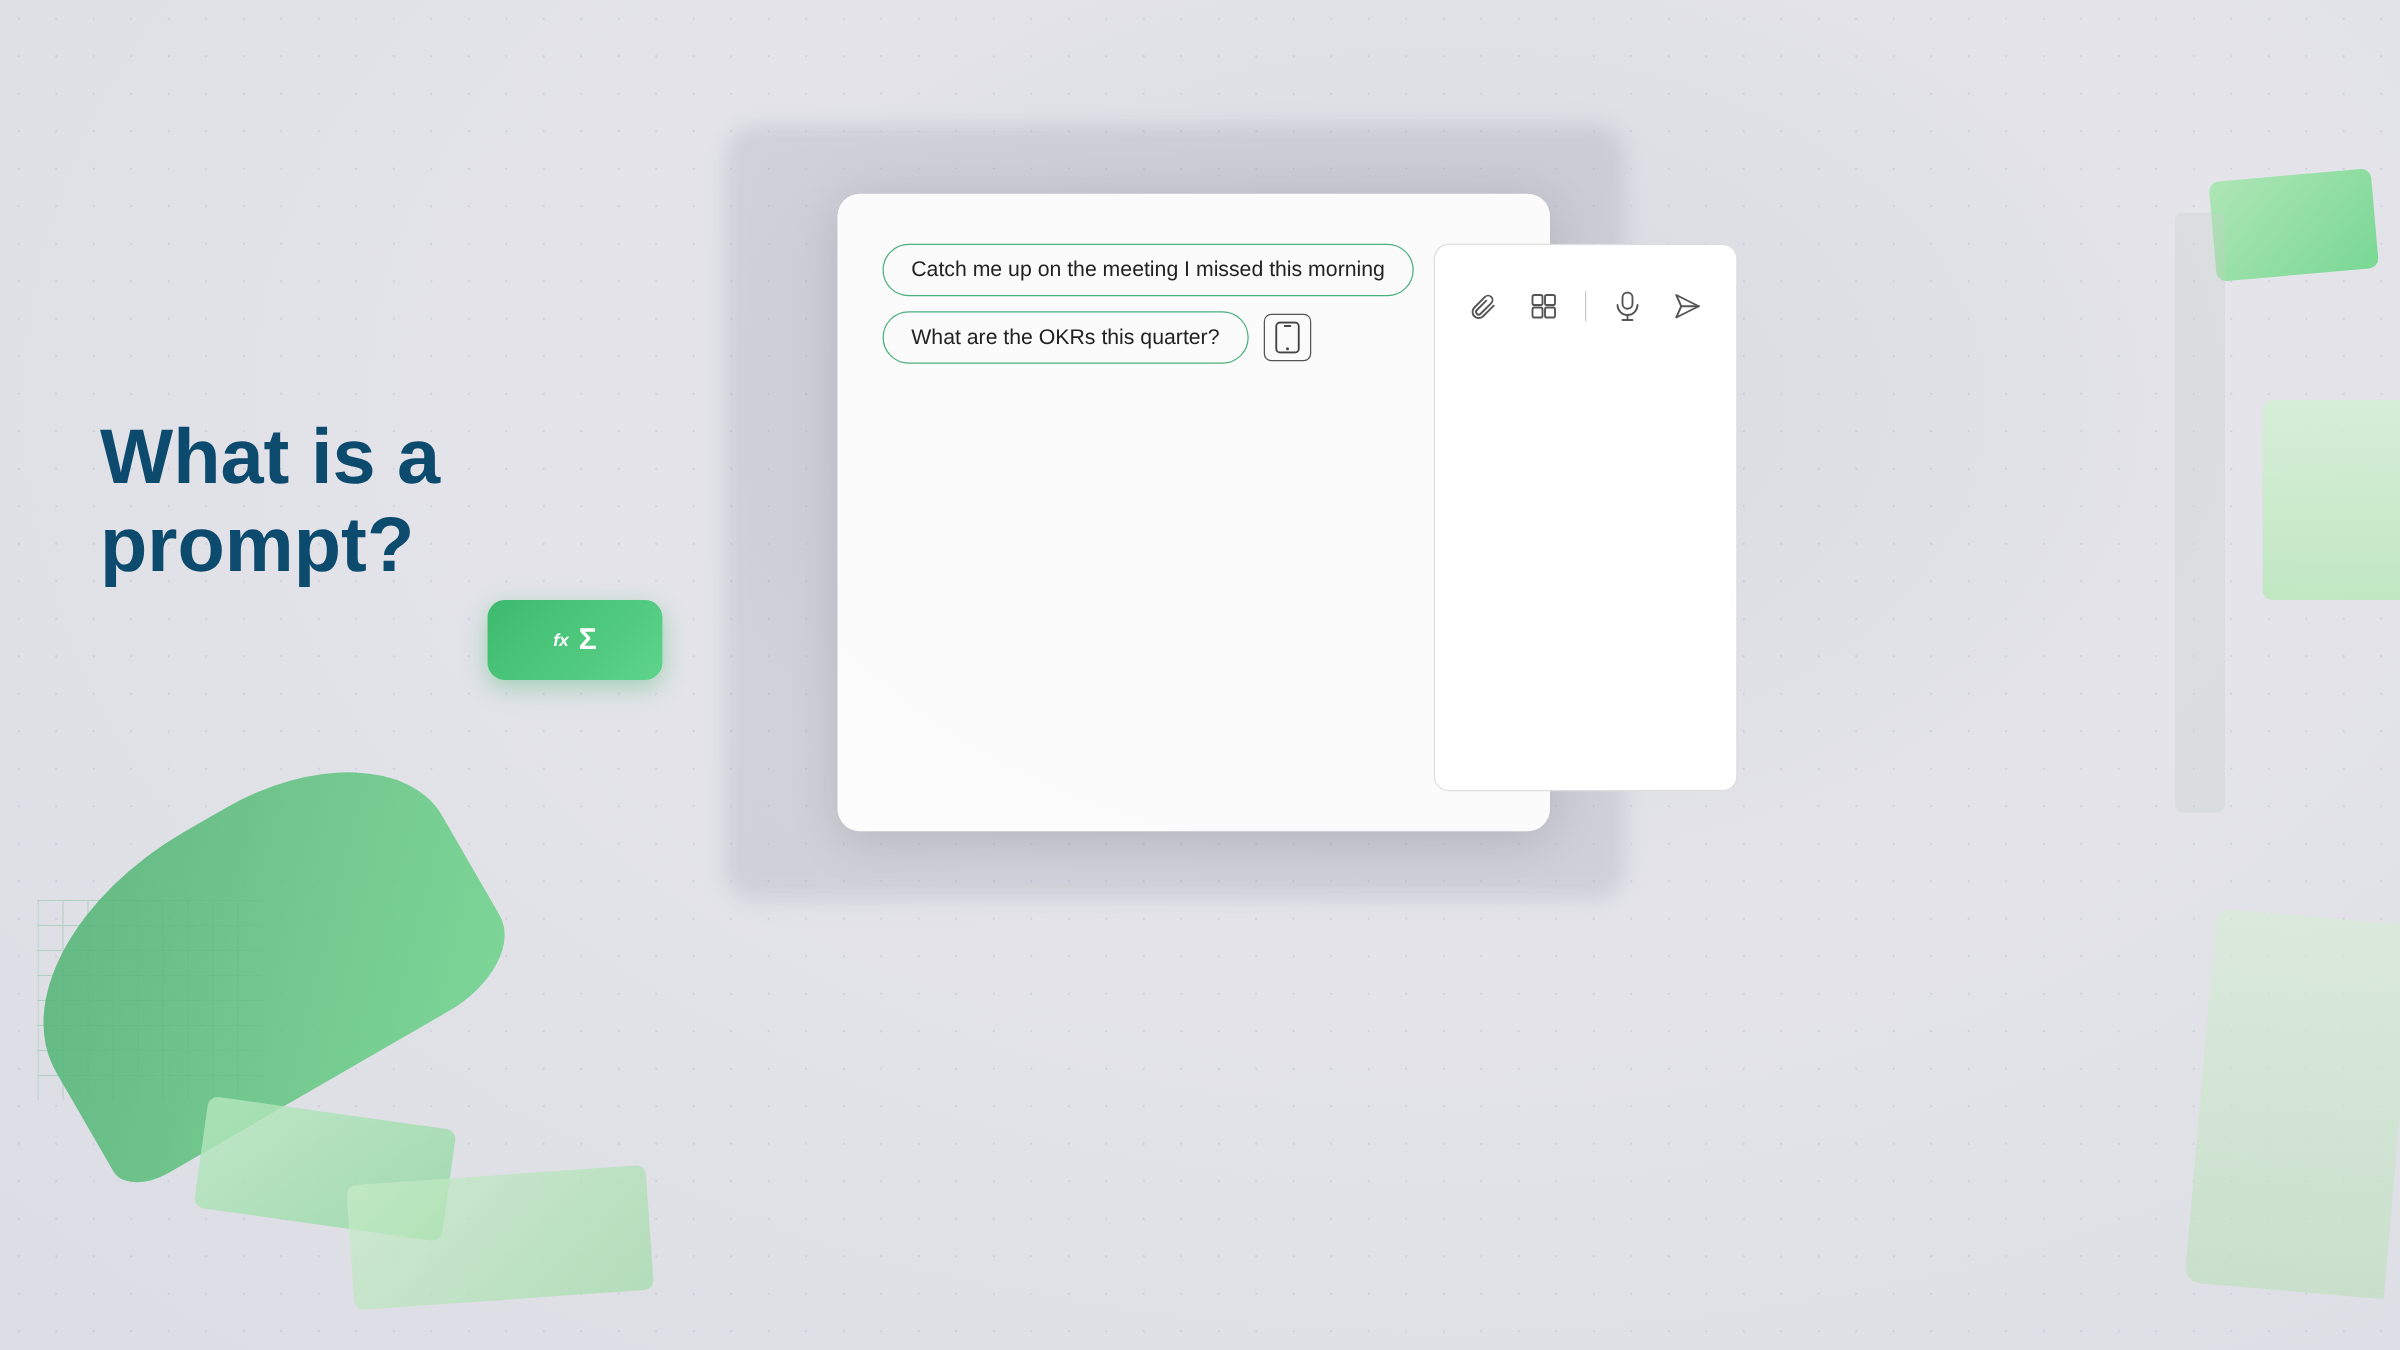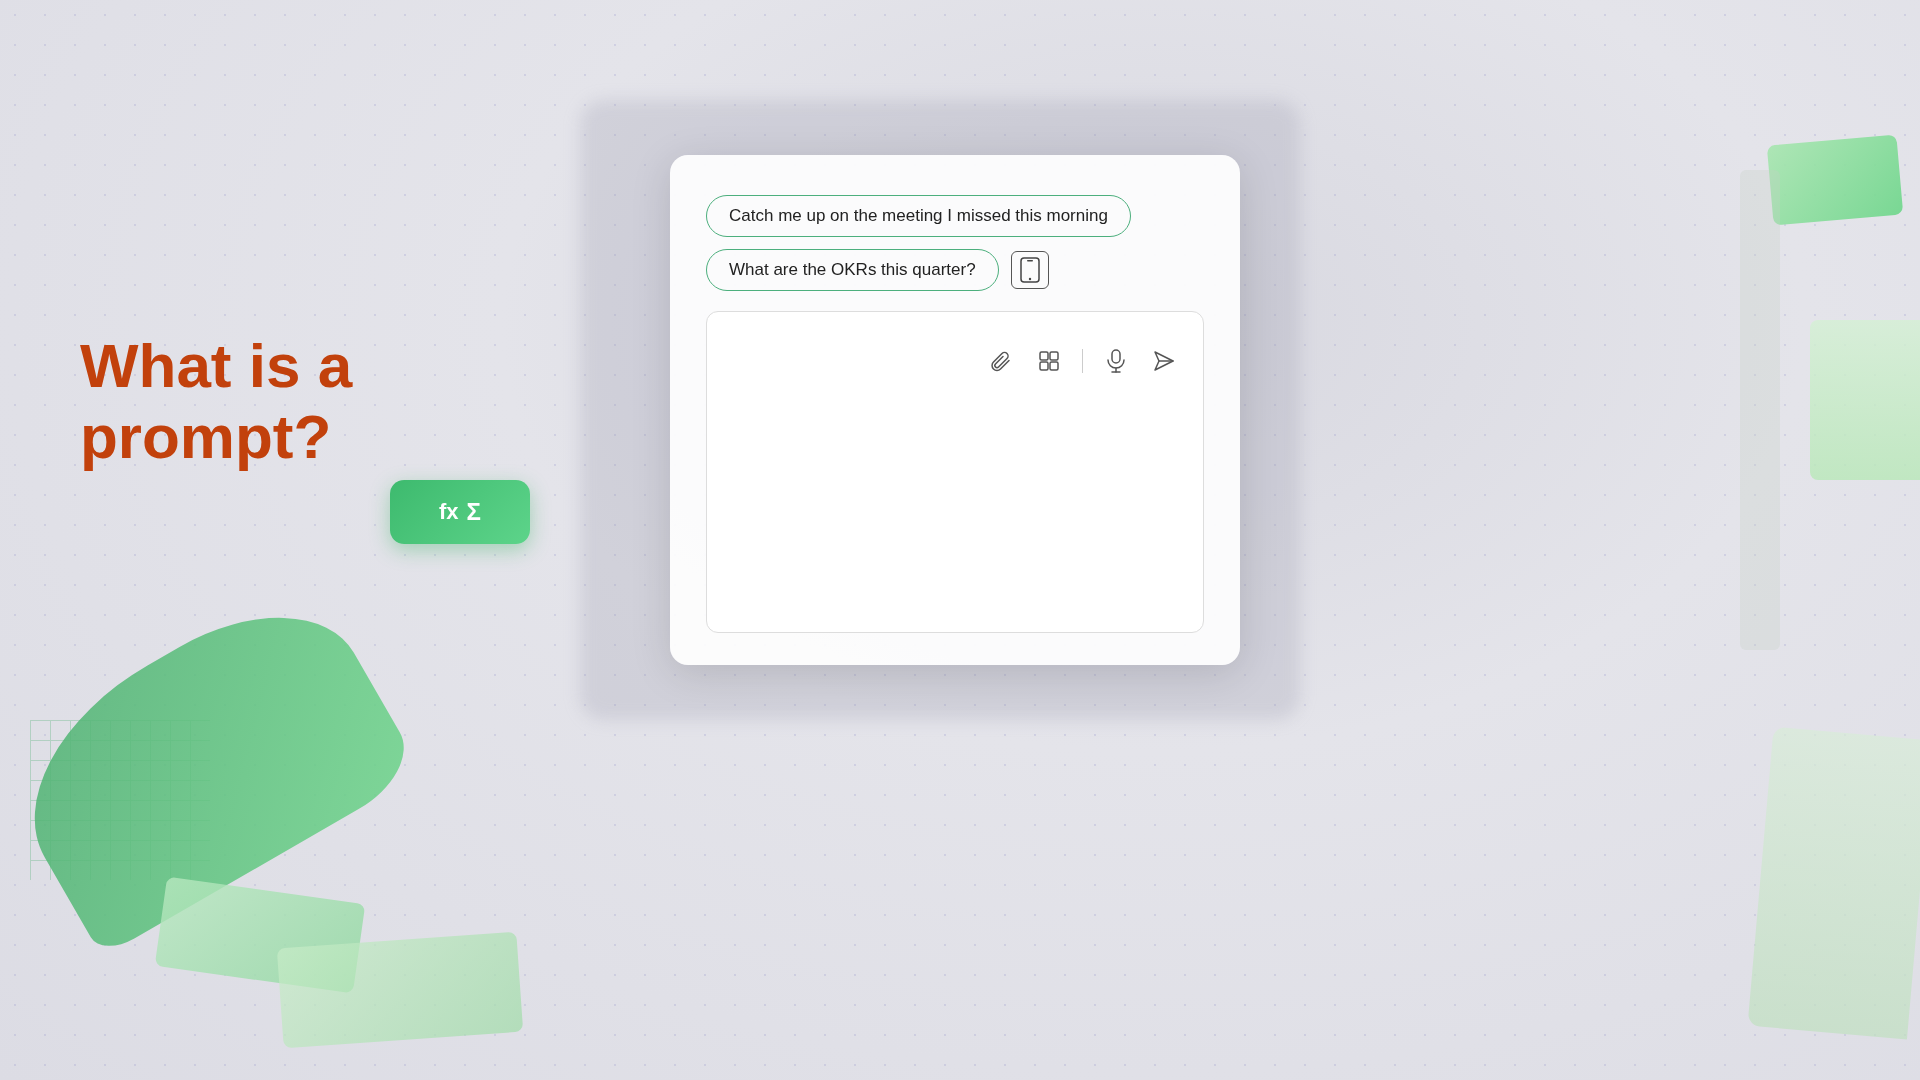--- a/index.html
+++ b/index.html
@@ -46,21 +46,21 @@
       position: absolute;
       top: 155px;
       left: 670px;
       width: 570px;
       height: 510px;
       background: rgba(255,255,255,0.92);
       border-radius: 18px;
       box-shadow: 0 8px 40px rgba(0,0,0,0.13);
       padding: 40px 36px 32px 36px;
       display: flex;
-      flex-direction: column;
+      flex-direction: row;
       gap: 16px;
     }
 
     
     .bubbles-area {
       display: flex;
       flex-direction: column;
       gap: 12px;
       margin-bottom: 4px;
     }
@@ -143,21 +143,21 @@
       background: #ccc;
     }
 
     
     .heading {
       position: absolute;
       top: 330px;
       left: 80px;
       font-size: 62px;
       font-weight: 800;
-      color: #c2410c;
+      color: #0c4a6e;
       line-height: 1.15;
       max-width: 500px;
     }
 
     
     .formula-btn {
       position: absolute;
       top: 480px;
       left: 390px;
       width: 140px;
@@ -167,21 +167,22 @@
       display: flex;
       align-items: center;
       justify-content: center;
       gap: 8px;
       box-shadow: 0 6px 20px rgba(60,180,100,0.4);
       cursor: pointer;
     }
 
     .formula-btn span {
       color: #fff;
-      font-size: 22px;
+      font-size: 14px;
+      font-style: italic;
       font-weight: 600;
     }
 
     .formula-btn .sigma {
       font-style: normal;
       font-size: 24px;
     }
 
     
     .deco-top-right {

